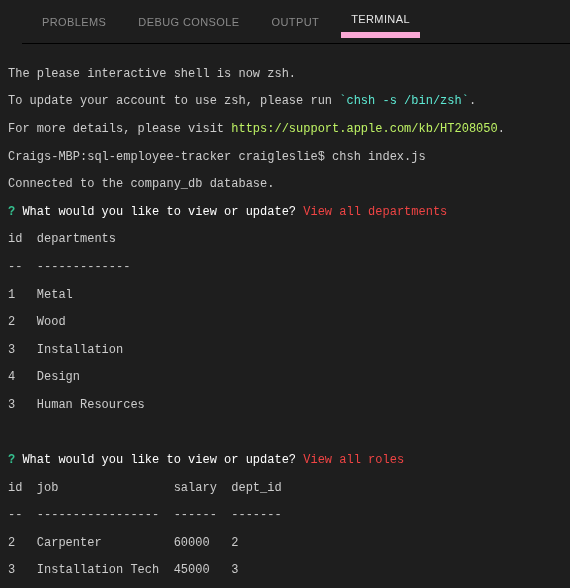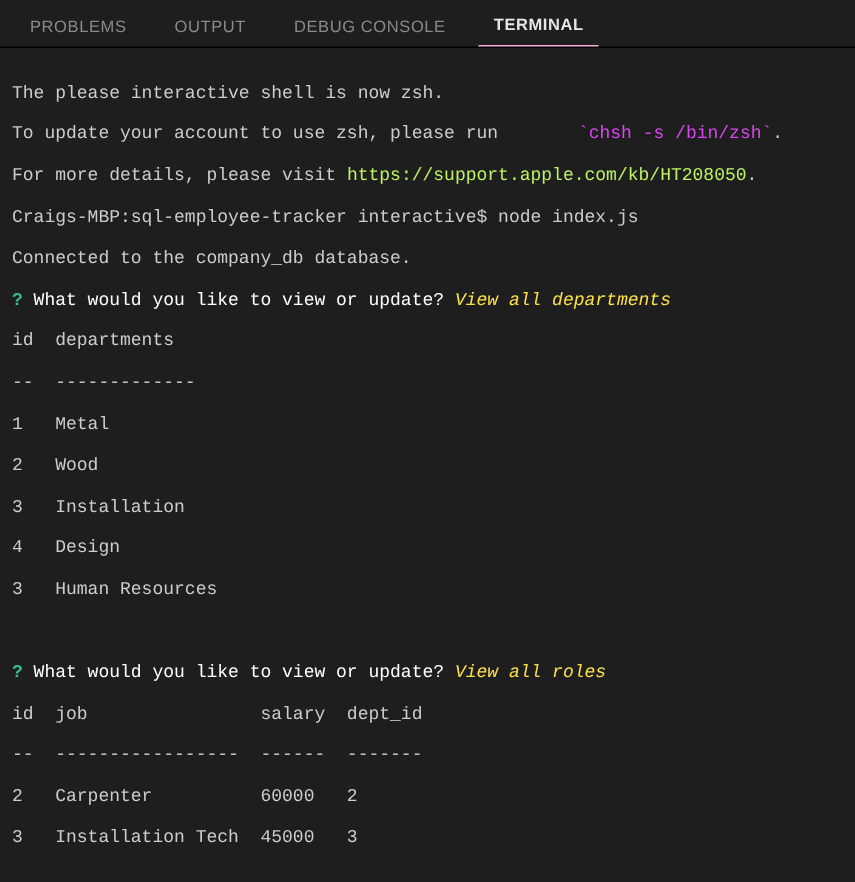--- a/index.html
+++ b/index.html
@@ -8,65 +8,65 @@
     color: #cccccc;
     font-family: Menlo, Monaco, "Courier New", monospace;
     font-size: 12px;
     line-height: 1.15;
     width: 570px;
     height: 588px;
     overflow: hidden;
   }
   .tabbar {
     display: flex;
-    align-items: flex-end;
-    height: 32px;
+    align-items: center;
+    height: 44px;
     padding: 0 10px;
     border-bottom: 1px solid #000000;
     font-family: -apple-system, "Segoe UI", Arial, sans-serif;
     font-size: 11px;
     letter-spacing: 0.4px;
+    margin-left: 22px;
   }
   .tab {
     color: #8a8a8a;
     padding: 8px 10px 6px;
     margin-right: 12px;
     cursor: pointer;
   }
   .tab.active {
     color: #e6e6e6;
-    border-bottom: 1px solid #f9a8d4;
-    font-weight: bold;
+    border-bottom: 6px solid #f9a8d4;
   }
   .term {
     padding: 10px 8px 8px 8px;
     white-space: pre;
   }
-  .cmd { color: #d946ef; margin-left: 46px; }
+  .cmd { color: #5eead4; }
   .url { color: #bef264; }
   .qmark { color: #35c08f; font-weight: bold; }
   .qtext { color: #ffffff; font-weight: normal; }
-  .answer { color: #fde047; font-style: italic; }
+  .answer { color: #ef4444; }
   .line { display: block; }
 </style>
 </head>
 <body>
 
 <div class="tabbar">
   <div class="tab">PROBLEMS</div>
+  <div class="tab">DEBUG CONSOLE</div>
   <div class="tab">OUTPUT</div>
-  <div class="tab">DEBUG CONSOLE</div>
   <div class="tab active">TERMINAL</div>
 </div>
 
 <div class="term">
 <span class="line">The please interactive shell is now zsh.</span>
 <span class="line"><span>To update your account to use zsh, please run </span><span class="cmd">`chsh -s /bin/zsh`</span><span>.</span></span>
 <span class="line"><span>For more details, please visit </span><span class="url">https://support.apple.com/kb/HT208050</span><span>.</span></span>
-<span class="line">Craigs-MBP:sql-employee-tracker interactive$ node index.js</span>
+<span class="line">Craigs-MBP:sql-employee-tracker craigleslie$ chsh index.js</span>
 <span class="line">Connected to the company_db database.</span>
 <span class="line"><span class="qmark">?</span> <span class="qtext">What would you like to view or update?</span> <span class="answer">View all departments</span></span>
 <span class="line">id  departments</span>
 <span class="line">--  -------------</span>
 <span class="line">1   Metal</span>
 <span class="line">2   Wood</span>
 <span class="line">3   Installation</span>
 <span class="line">4   Design</span>
 <span class="line">3   Human Resources</span>
 <span class="line"> </span>

